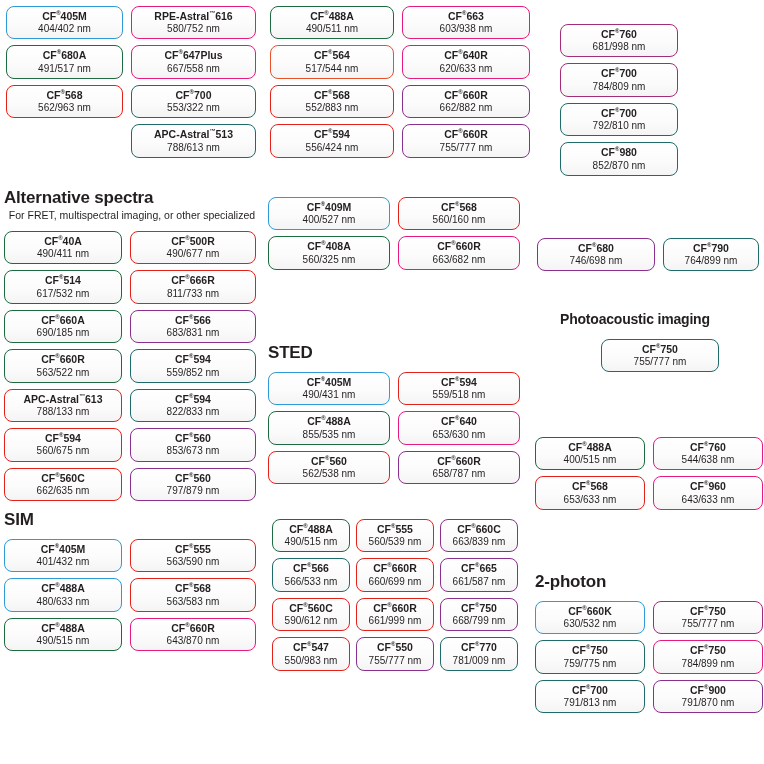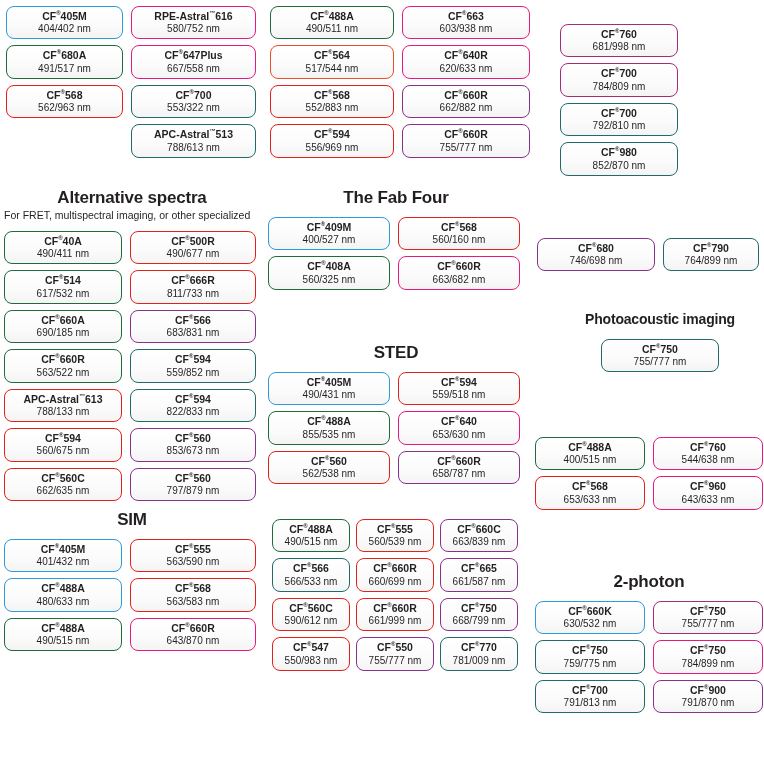--- a/index.html
+++ b/index.html
@@ -9,28 +9,28 @@
     background: #ffffff;
     font-family: "Liberation Sans", sans-serif;
     color: #231f20;
     overflow: hidden;
   }
   #page { position: relative; width: 764px; height: 764px; }
 
   .grp { position: absolute; }
 
   .sec-title {
-    text-align: center;
     font-weight: bold;
     font-size: 17px;
     line-height: 20px;
     color: #231f20;
     letter-spacing: -0.2px;
   }
   .sec-sub {
+    text-align: center;
     font-size: 10.5px;
     line-height: 13px;
     color: #231f20;
     margin-top: 1px;
   }
 
   .cols { display: flex; gap: 8px; }
   .col  { display: flex; flex-direction: column; gap: 6px; }
 
   .chip {
@@ -119,21 +119,21 @@
           <div class="chip c-orange">
             <div class="nm">CF<sup class="tm">®</sup>564</div>
             <div class="sp">517/544 nm</div>
           </div>
           <div class="chip c-red">
             <div class="nm">CF<sup class="tm">®</sup>568</div>
             <div class="sp">552/883 nm</div>
           </div>
           <div class="chip c-red">
             <div class="nm">CF<sup class="tm">®</sup>594</div>
-            <div class="sp">556/969 nm</div>
+            <div class="sp">556/424 nm</div>
           </div>
         </div>
         <div class="col" style="width: 128px;">
           <div class="chip c-magenta">
             <div class="nm">CF<sup class="tm">®</sup>663</div>
             <div class="sp">603/938 nm</div>
           </div>
           <div class="chip c-magenta">
             <div class="nm">CF<sup class="tm">®</sup>640R</div>
             <div class="sp">620/633 nm</div>
@@ -234,21 +234,20 @@
           </div>
           <div class="chip c-purple">
             <div class="nm">CF<sup class="tm">®</sup>560</div>
             <div class="sp">797/879 nm</div>
           </div>
         </div>
       </div>
   </div>
 
   <div class="grp" style="left:268px; top:188px; width:256px;">
-    <div class="sec-title">The Fab Four</div>
     <div class="cols" style="margin-top:9px;">
         <div class="col" style="width: 122px;">
           <div class="chip c-blue">
             <div class="nm">CF<sup class="tm">®</sup>409M</div>
             <div class="sp">400/527 nm</div>
           </div>
           <div class="chip c-green">
             <div class="nm">CF<sup class="tm">®</sup>408A</div>
             <div class="sp">560/325 nm</div>
           </div>

